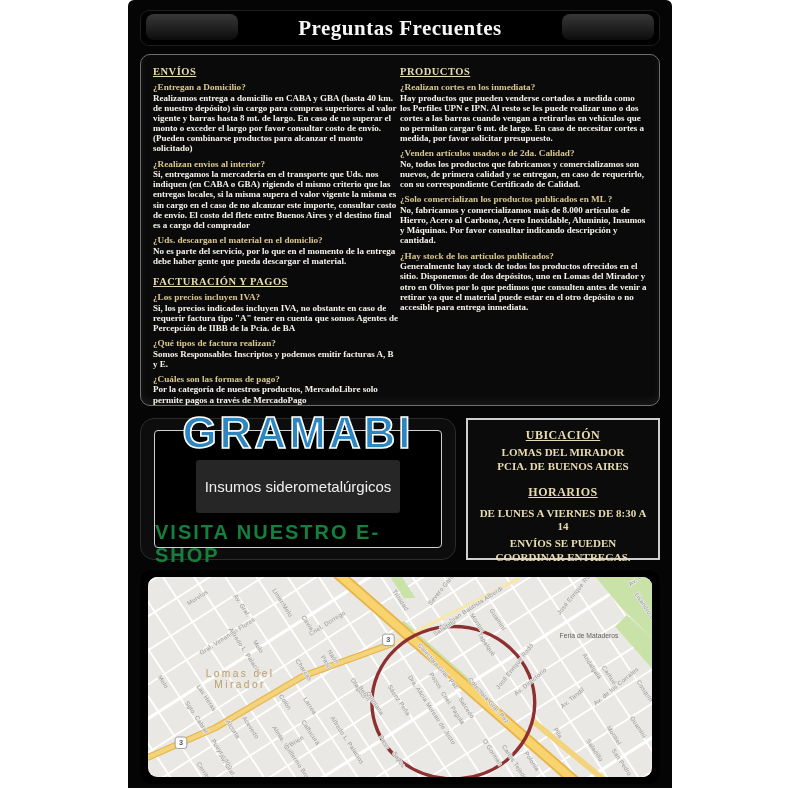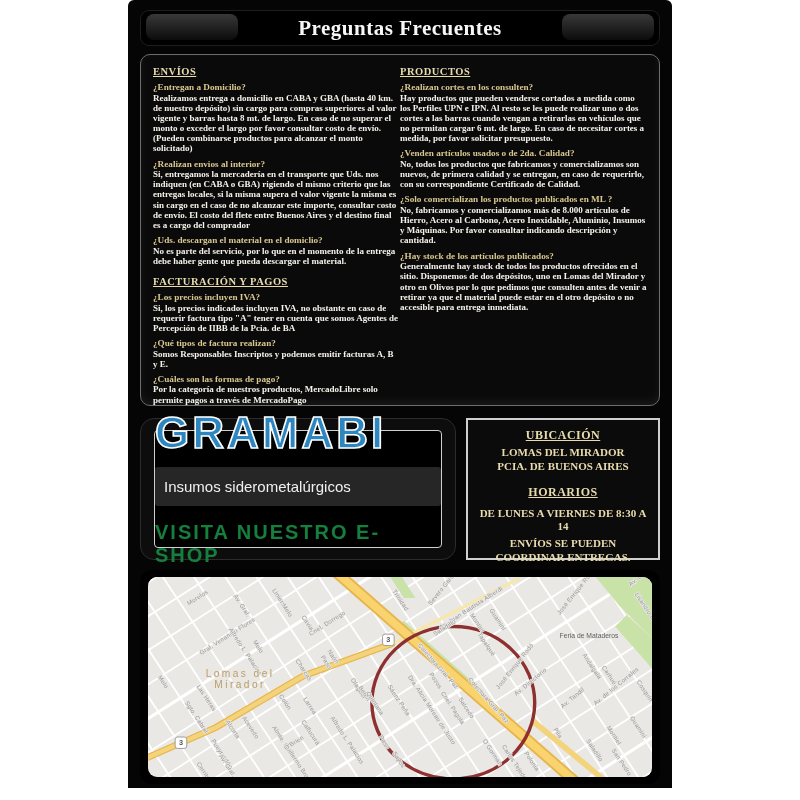--- a/index.html
+++ b/index.html
@@ -24,27 +24,27 @@
   .faq-section{margin-bottom:10px;}
   .faq-heading{color:#e9dcae;font-weight:bold;font-size:10.5px;text-decoration:underline;
                letter-spacing:.5px;margin:3px 0 3px;}
   .faq-q{color:#d9c78f;font-weight:bold;font-size:9.2px;margin-top:5px;line-height:1.15;}
   .faq-a{color:#f5f2ea;font-weight:bold;font-size:9px;line-height:1.13;}
   
   .mid-row{margin:12px 12px 0;height:142px;display:flex;gap:10px;}
   .logo-box{width:316px;box-sizing:border-box;background:#0d0d0d;border:1px solid #2c2c2c;
             border-radius:14px;padding:11px 13px;}
   .logo-inner{height:100%;box-sizing:border-box;background:#000;border:1px solid #cfcfcf;
-              border-radius:4px;display:flex;flex-direction:column;
-              justify-content:center;gap:12px;}
+              border-radius:4px;display:flex;flex-direction:column;align-items:center;
+              justify-content:center;gap:5px;}
   .logo-text{font-family:"Liberation Sans",sans-serif;font-weight:bold;font-size:44px;
              line-height:1;color:#2e86c1;letter-spacing:3px;
              -webkit-text-stroke:1.6px #ffffff;}
   .tagline{font-family:"Liberation Sans",sans-serif;font-size:15px;color:#f0f0f0;
-           background:#262626;padding:11px 9px;border-radius:3px;}
+           background:#262626;padding:18px 9px;border-radius:3px;}
   .cta{font-family:"Liberation Sans",sans-serif;font-weight:bold;font-size:20px;color:#15803d;
        letter-spacing:2px;margin-top:3px;cursor:pointer;}
   .location-box{flex:1;box-sizing:border-box;background:#0b0b0b;border:2px solid #cfcfcf;
                 border-radius:0;padding:8px 6px;text-align:center;color:#e8dcae;
                 font-weight:bold;}
   .loc-heading{font-size:12px;text-decoration:underline;margin-bottom:2px;letter-spacing:.5px;}
   .loc-line{font-size:11px;line-height:1.3;}
   .hours-heading{font-size:12px;text-decoration:underline;margin:11px 0 7px;letter-spacing:.5px;}
   .hours-line{font-size:11px;line-height:1.25;margin-top:3px;}
   
@@ -81,21 +81,21 @@
             <div class="faq-a">Si, los precios indicados incluyen IVA, no obstante en caso de requerir factura tipo "A" tener en cuenta que somos Agentes de Percepción de IIBB de la Pcia. de BA</div>
             <div class="faq-q">¿Qué tipos de factura realizan?</div>
             <div class="faq-a">Somos Responsables Inscriptos y podemos emitir facturas A, B y E.</div>
             <div class="faq-q">¿Cuáles son las formas de pago?</div>
             <div class="faq-a">Por la categoría de nuestros productos, MercadoLibre solo permite pagos a través de MercadoPago</div>
           </div>
         </div>
       <div class="faq-col" id="faq-col-1">
           <div class="faq-section">
             <div class="faq-heading">PRODUCTOS</div>
-            <div class="faq-q">¿Realizan cortes en los consulten?</div>
+            <div class="faq-q">¿Realizan cortes en los inmediata?</div>
             <div class="faq-a">Hay productos que pueden venderse cortados a medida como los Perfiles UPN e IPN. Al resto se les puede realizar uno o dos cortes a las barras cuando vengan a retirarlas en vehículos que no permitan cargar 6 mt. de largo. En caso de necesitar cortes a medida, por favor solicitar presupuesto.</div>
             <div class="faq-q">¿Venden artículos usados o de 2da. Calidad?</div>
             <div class="faq-a">No, todos los productos que fabricamos y comercializamos son nuevos, de primera calidad y se entregan, en caso de requerirlo, con su correspondiente Certificado de Calidad.</div>
             <div class="faq-q">¿Solo comercializan los productos publicados en ML ?</div>
             <div class="faq-a">No, fabricamos y comercializamos más de 8.000 artículos de Hierro, Acero al Carbono, Acero Inoxidable, Aluminio, Insumos y Máquinas. Por favor consultar indicando descripción y cantidad.</div>
             <div class="faq-q">¿Hay stock de los artículos publicados?</div>
             <div class="faq-a">Generalmente hay stock de todos los productos ofrecidos en el sitio. Disponemos de dos depósitos, uno en Lomas del Mirador y otro en Olivos por lo que pedimos que consulten antes de venir a retirar ya que el material puede estar en el otro depósito o no accesible para entrega inmediata.</div>
           </div>
         </div>
     </div>

